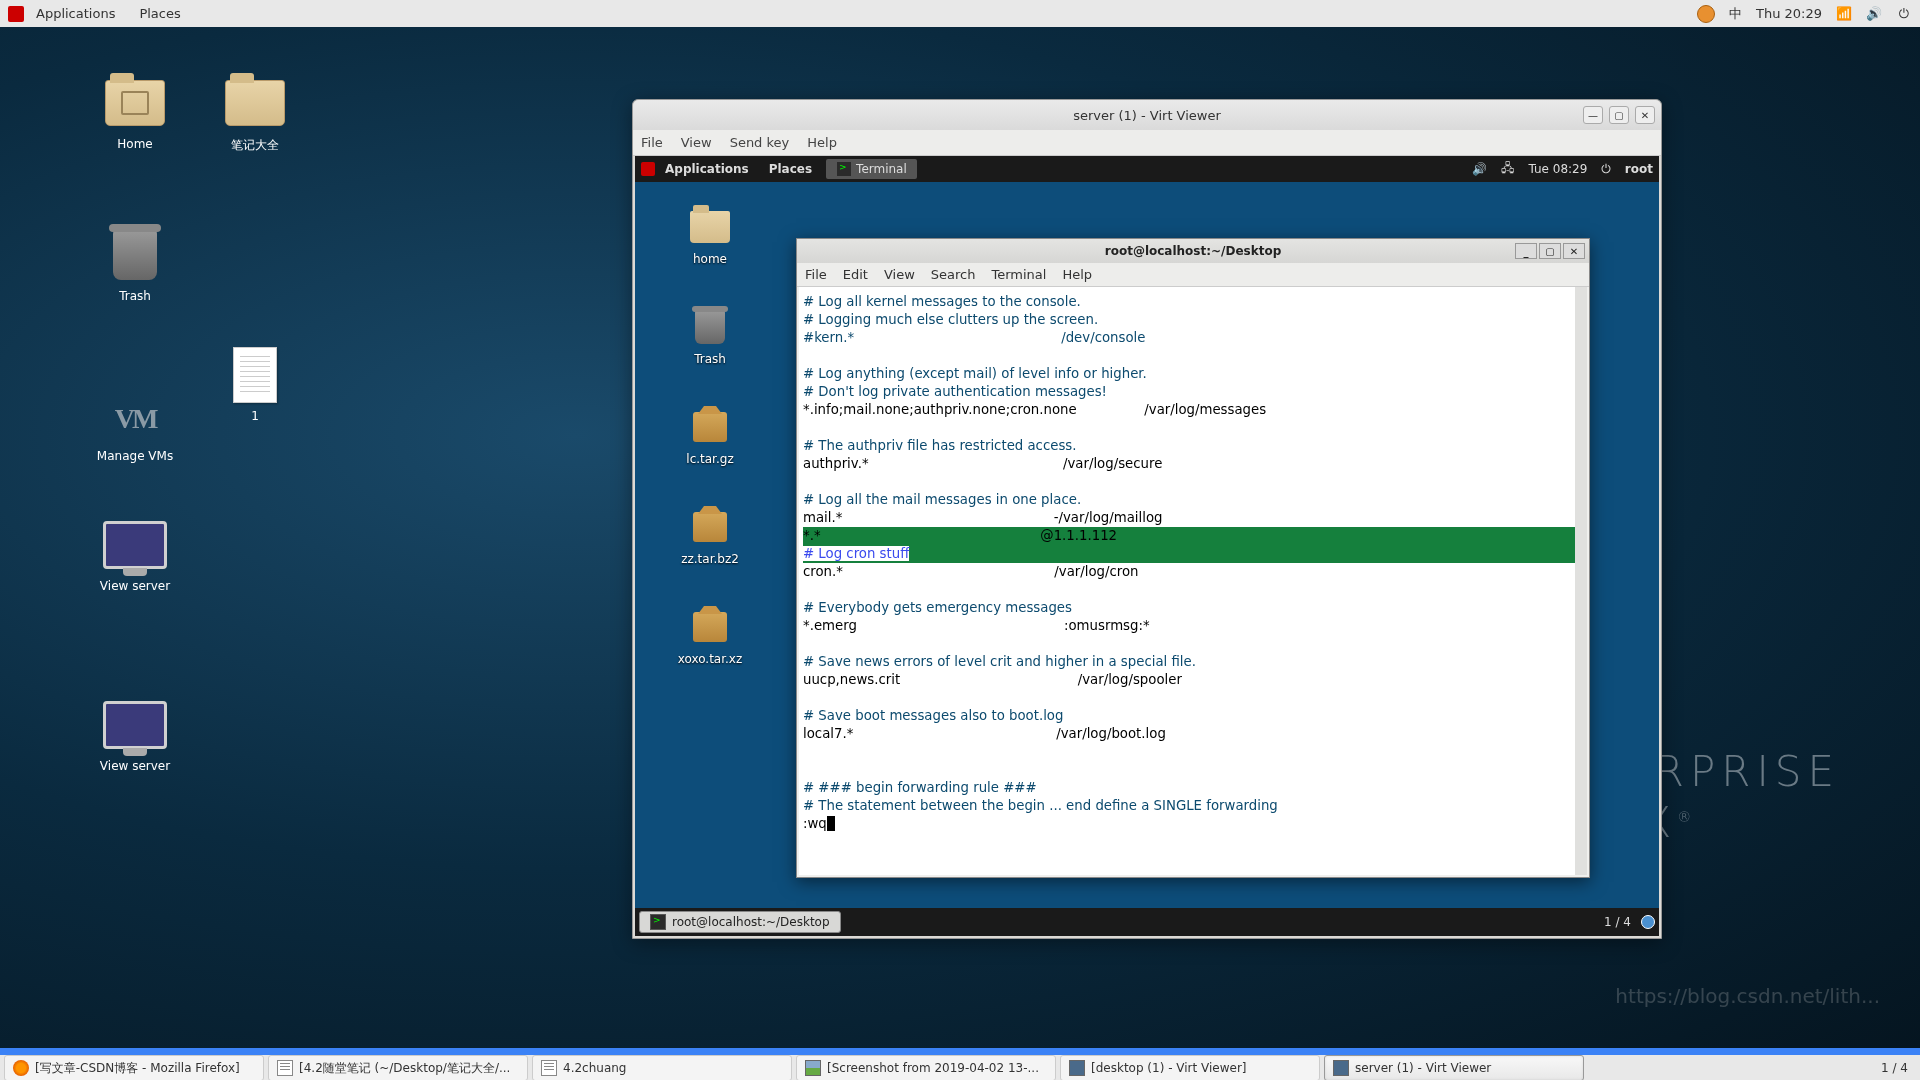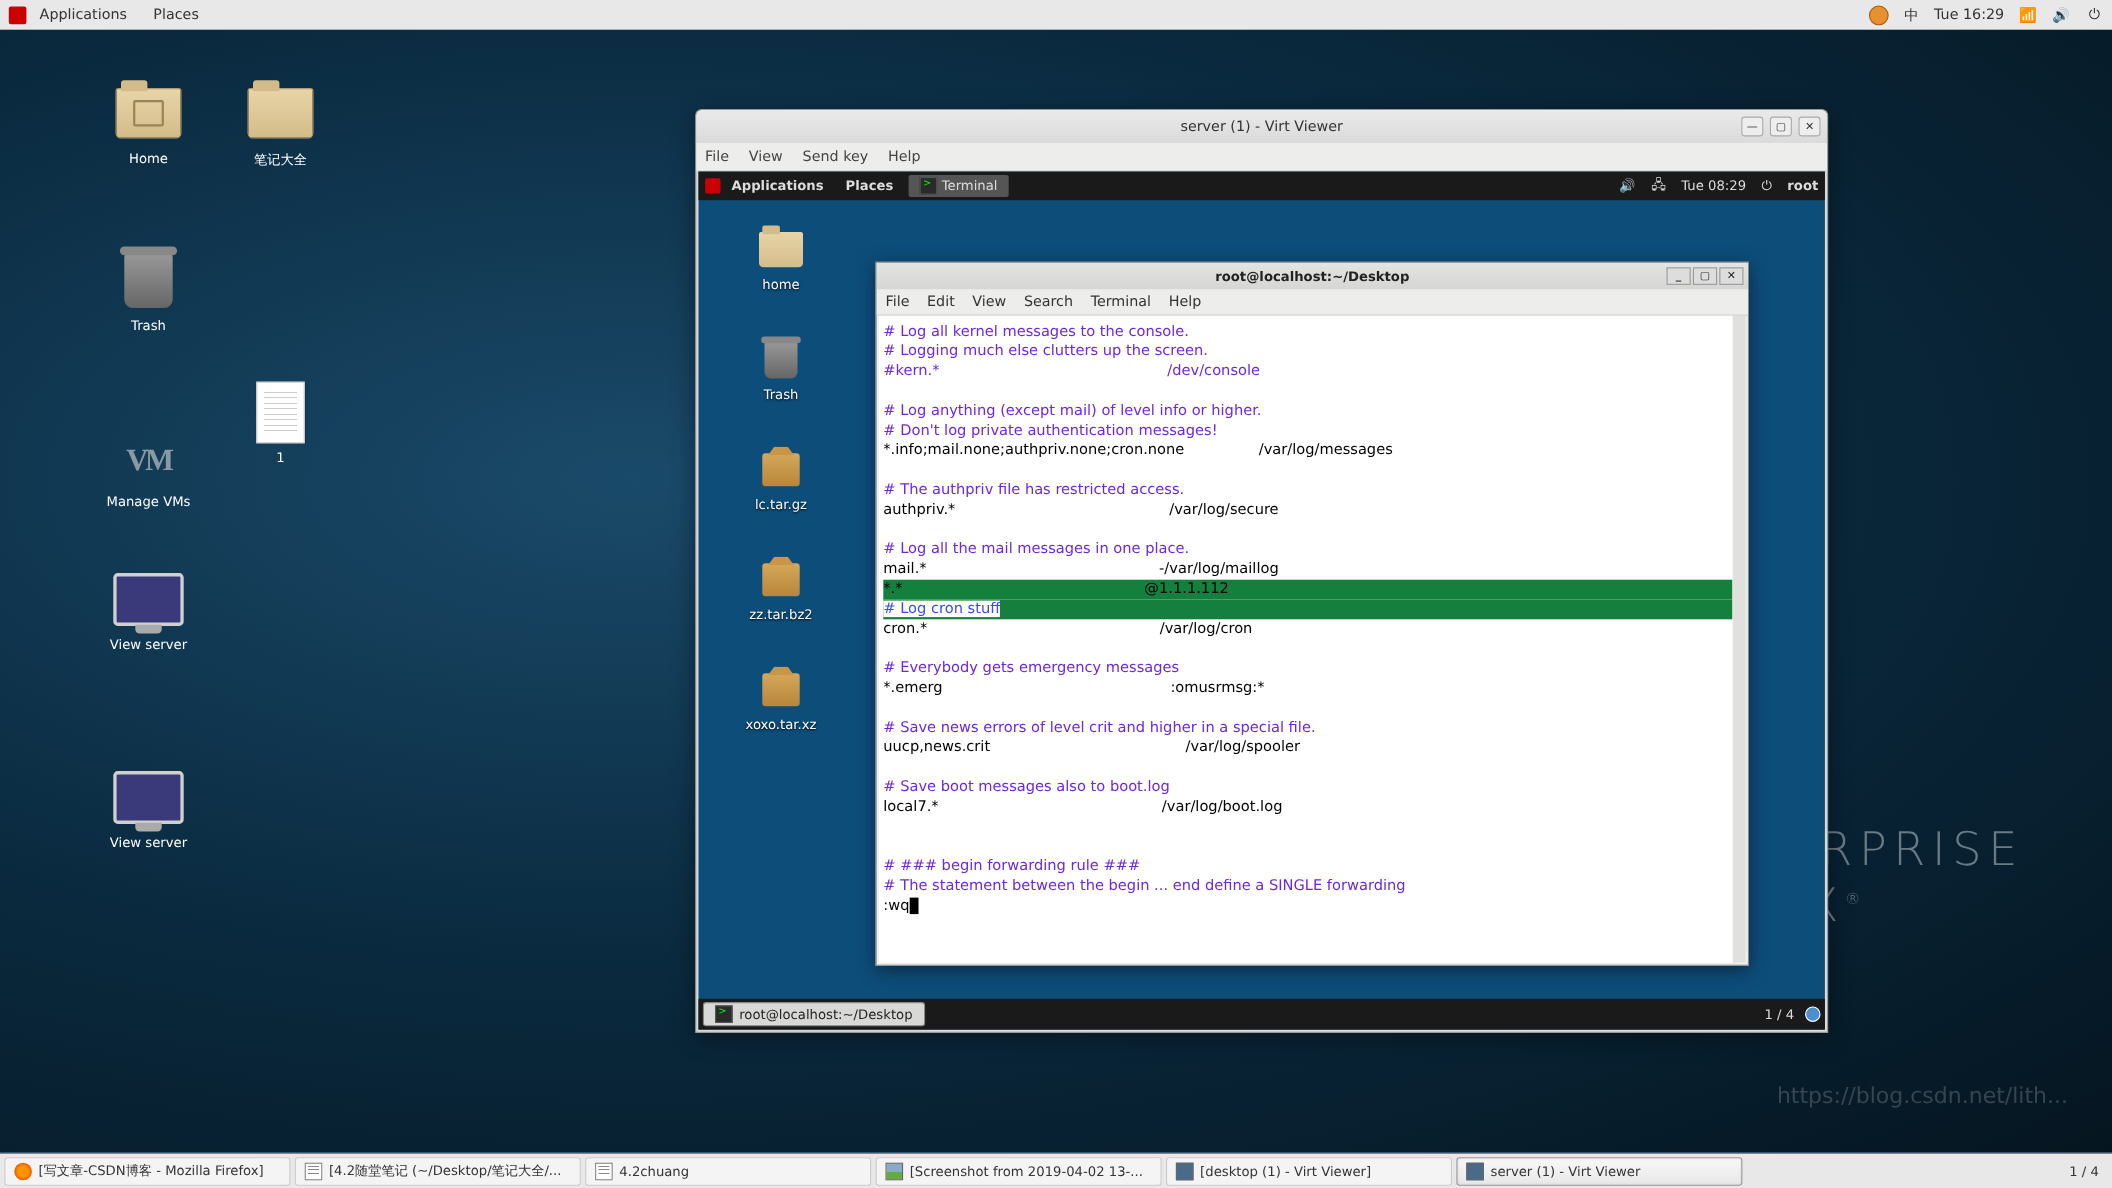--- a/index.html
+++ b/index.html
@@ -56,34 +56,34 @@
 
 
 .gterm-window { position: absolute; left: 161px; top: 82px; width: 794px; height: 640px; background: #f0f0ee; border: 1px solid #888; box-shadow: 0 4px 16px rgba(0,0,0,0.5); }
 .gterm-title { height: 24px; background: linear-gradient(#e4e4e2, #d6d6d4); display: flex; align-items: center; justify-content: center; font-size: 12px; font-weight: bold; color: #222; position: relative; }
 .gterm-title .winbtns { position: absolute; right: 4px; display: flex; gap: 2px; }
 .gterm-title .winbtn { width: 22px; height: 16px; border: 1px solid #999; background: #ddd; display: flex; align-items: center; justify-content: center; font-size: 10px; cursor: pointer; }
 .gterm-menu { height: 24px; background: #ededeb; display: flex; align-items: center; padding: 0 8px; gap: 16px; font-size: 13px; color: #333; border-bottom: 1px solid #ccc; }
 .gterm-body { position: absolute; top: 48px; left: 2px; right: 14px; bottom: 2px; background: #fff; font-family: "DejaVu Sans Mono", monospace; font-size: 13.3px; line-height: 18px; padding: 6px 0 0 4px; white-space: pre; overflow: hidden; }
 .gterm-scroll { position: absolute; top: 48px; right: 2px; bottom: 2px; width: 12px; background: #e0e0de; }
 .line { height: 18px; }
-.cmt { color: #6d28d9; }
+.cmt { color: #0c4a6e; }
 .txt { color: #000; }
 .hl { background: #15803d; color: #fff; display: block; width: 100%; }
 .hl .cmt { background: #fff; color: #3a4aee; }
 .cursor { display: inline-block; width: 8px; height: 15px; background: #000; vertical-align: text-bottom; }
 
 
 .guest-bottom { position: absolute; left: 0; right: 0; bottom: 0; height: 28px; background: #1a1a1a; display: flex; align-items: center; padding: 0 4px; color: #ddd; font-size: 12px; }
 .guest-task { background: #d8d8d6; color: #222; padding: 2px 10px; border-radius: 3px; border: 1px solid #888; display: flex; align-items: center; gap: 6px; }
 .guest-bottom .right { margin-left: auto; display: flex; align-items: center; gap: 10px; }
 .ws-dot { width: 14px; height: 14px; border-radius: 50%; background: #4a90d0; border: 1px solid #fff; }
 
 
-.host-taskbar { position: absolute; left: 0; right: 0; bottom: 0; height: 32px; background: #e8e8e8; border-top: 1px solid #3b82f6; display: flex; align-items: center; padding: 0 4px; gap: 4px; font-size: 12px; color: #333; }
+.host-taskbar { position: absolute; left: 0; right: 0; bottom: 0; height: 32px; background: #e8e8e8; border-top: 7px solid #3b82f6; display: flex; padding: 0 4px; gap: 4px; font-size: 12px; color: #333; }
 .host-task { min-width: 260px; max-width: 260px; height: 26px; border: 1px solid #ccc; border-radius: 3px; display: flex; align-items: center; gap: 6px; padding: 0 8px; background: #f4f4f4; cursor: pointer; overflow: hidden; white-space: nowrap; }
 .host-task.active { background: linear-gradient(#f8f8f8, #e8e8e8); border-color: #999; box-shadow: inset 0 0 3px rgba(0,0,0,0.1); }
 .host-taskbar .right { margin-left: auto; display: flex; align-items: center; gap: 10px; padding-right: 8px; }
 .task-icon { width: 16px; height: 16px; flex-shrink: 0; }
 .ff-icon { background: radial-gradient(circle, #ff9500 40%, #e66000 70%); border-radius: 50%; }
 .gedit-icon { background: #fff; border: 1px solid #888; position: relative; }
 .gedit-icon::after { content: ""; position: absolute; top: 2px; left: 2px; right: 2px; height: 8px; background: repeating-linear-gradient(#888 0, #888 1px, transparent 1px, transparent 3px); }
 .img-icon { background: linear-gradient(#8ac 50%, #6a4 50%); border: 1px solid #666; }
 .term-icon-sm { background: #2a2a2a; border: 1px solid #555; position: relative; }
 .term-icon-sm::after { content: ">"; color: #0f0; font-size: 9px; position: absolute; left: 2px; top: 0; }
@@ -95,21 +95,21 @@
 </head>
 <body>
 
 <div class="host-topbar">
   <span class="rh-logo"></span>
   <span class="menu">Applications</span>
   <span class="menu">Places</span>
   <div class="right">
     <span class="notif-badge"></span>
     <span>中</span>
-    <span>Tue 16:29</span>
+    <span>Thu 20:29</span>
     <span class="tray-icon">📶</span>
     <span class="tray-icon">🔊</span>
     <span class="tray-icon">⏻</span>
   </div>
 </div>
 
 <div class="host-desktop">
   <div class="rhel-watermark">
     <div><span>AT</span><span class="reg">®</span></div>
     <div>ENTERPRISE</div>

